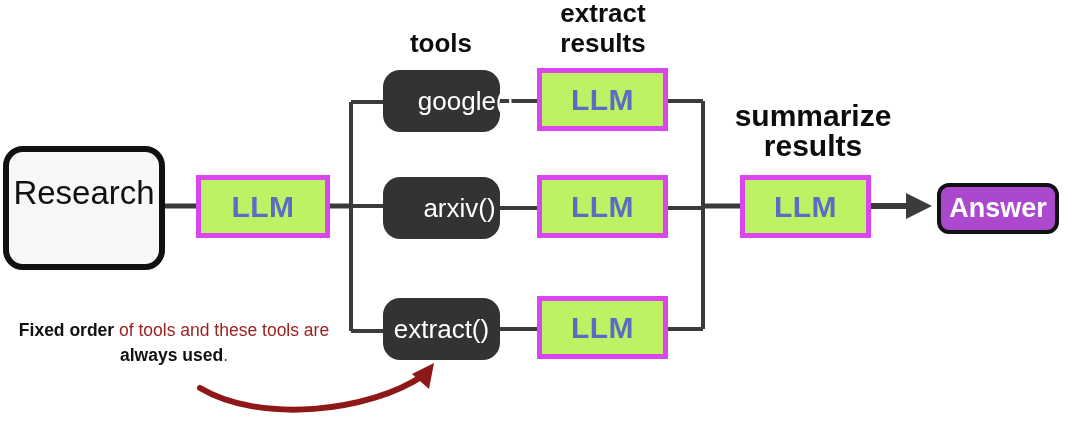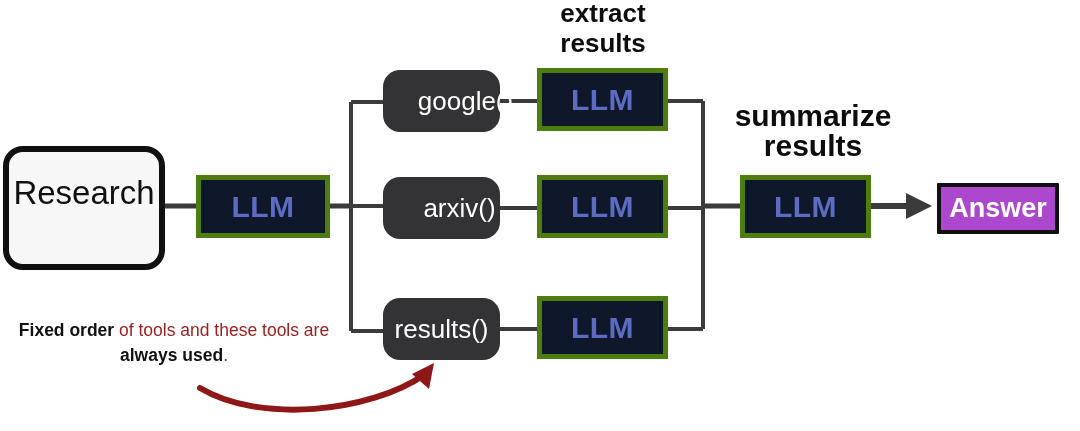--- a/index.html
+++ b/index.html
@@ -22,22 +22,22 @@
     border:6px solid #111111;
     border-radius:20px;
     color:#111111;
     font-size:33px;
     line-height:31px;
     font-weight:400;
   }
 
   
   .llm{
-    background:#0f172a;
-    border:5px solid #4d7c0f;
+    background:#bef264;
+    border:5px solid #d946ef;
     color:#5c6cc2;
     font-size:30px;
     font-weight:700;
     letter-spacing:.5px;
   }
   .llm-router{left:196px;top:175px;width:134px;height:63px;}
   .llm-x1{left:537px;top:68px;width:131px;height:63px;}
   .llm-x2{left:537px;top:175px;width:131px;height:63px;}
   .llm-x3{left:537px;top:296px;width:131px;height:63px;}
   .llm-sum{left:740px;top:175px;width:131px;height:63px;}
@@ -53,21 +53,21 @@
   }
   .tool-google{left:383px;top:70px;width:117px;padding-left:48px;}
   .tool-arxiv{left:383px;top:177px;width:117px;padding-left:36px;}
   .tool-youtube{left:383px;top:298px;width:117px;}
 
   
   .answer{
     left:937px;top:183px;width:122px;height:51px;
     background:#ab48cd;
     border:4px solid #111111;
-    border-radius:1px;
+    border-radius:12px;
     color:#ffffff;
     font-size:27px;
     font-weight:700;
   }
 
   
   .caption{position:absolute;text-align:center;color:#0d0d0d;}
   .caption .b{display:block;font-weight:700;}
   .caption .r{display:block;font-weight:700;}
 
@@ -123,20 +123,23 @@
     <div>
       <span>Research</span><br>
       <br>
     </div>
   </div>
 
   <div class="node llm llm-router">
     <span>LLM</span>
   </div>
 
+  <div class="caption cap-tools">
+    <span class="b">tools</span>
+  </div>
   <div class="caption cap-extract">
     <span class="b">extract</span>
     <span class="r">results</span>
   </div>
   <div class="caption cap-summarize">
     <span class="b">summarize</span>
     <span class="r">results</span>
   </div>
 
   <div class="node tool tool-google">
@@ -147,21 +150,21 @@
   </div>
 
   <div class="node tool tool-arxiv">
     <span>arxiv()</span>
   </div>
   <div class="node llm llm-x2">
     <span>LLM</span>
   </div>
 
   <div class="node tool tool-youtube">
-    <span>results()</span>
+    <span>extract()</span>
   </div>
   <div class="node llm llm-x3">
     <span>LLM</span>
   </div>
 
   <div class="node llm llm-sum">
     <span>LLM</span>
   </div>
 
   <div class="node answer">

